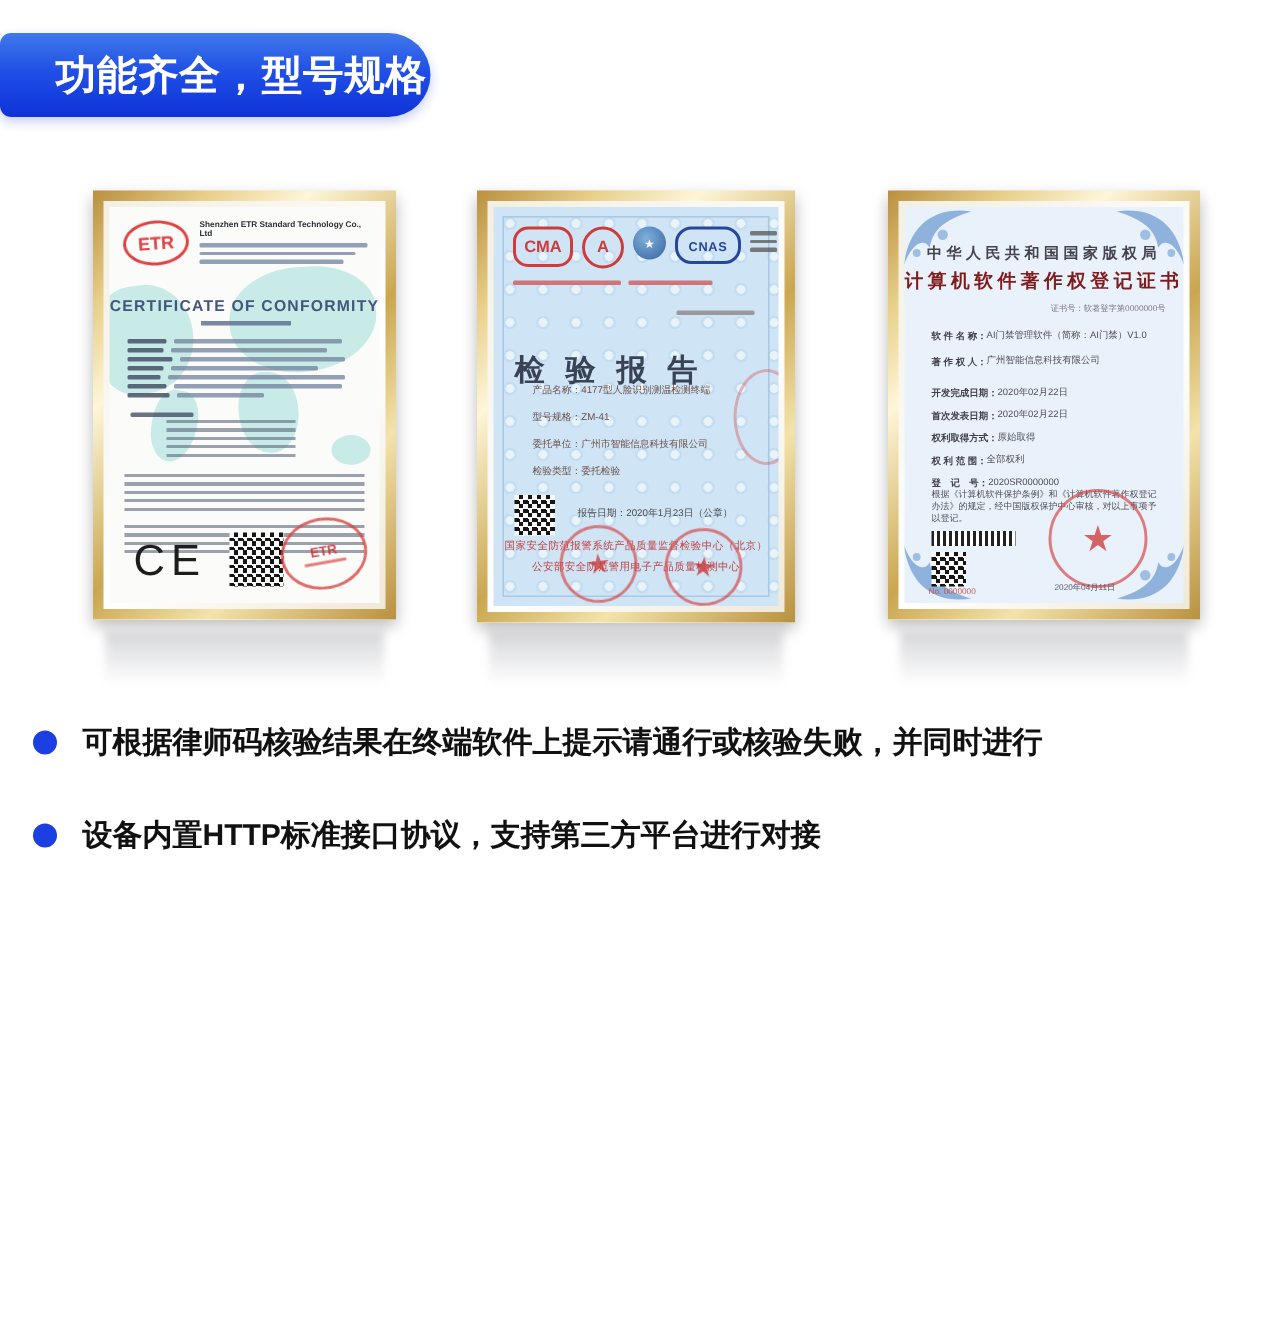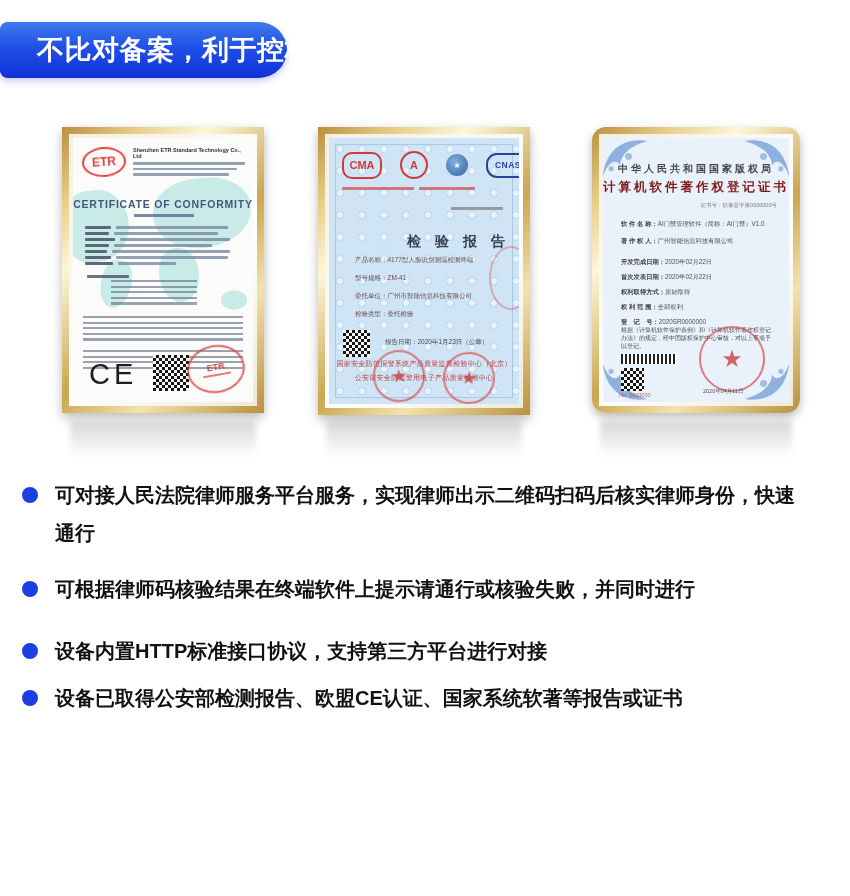--- a/index.html
+++ b/index.html
@@ -52,21 +52,21 @@
     background-size:22px 22px;}
   .c2-inner{position:absolute;inset:6px;border:1px solid #a8c8e4;}
   .logo-cma{width:36px;height:23px;border:2px solid #cf3a3a;border-radius:10px;color:#cf3a3a;font-weight:700;font-size:11px;
     display:flex;align-items:center;justify-content:center;}
   .logo-cal{width:24px;height:24px;border:2px solid #cf3a3a;border-radius:50%;color:#cf3a3a;font-weight:700;font-size:11px;
     display:flex;align-items:center;justify-content:center;}
   .logo-seal{width:22px;height:22px;border-radius:50%;background:radial-gradient(circle at 40% 35%,#7fb0dd,#35619e);
     display:flex;align-items:center;justify-content:center;color:#fff;font-size:8px;}
   .logo-cnas{width:40px;height:21px;border:2px solid #27469c;border-radius:11px;color:#27469c;font-weight:700;font-size:8.5px;
     display:flex;align-items:center;justify-content:center;letter-spacing:.5px;}
-  .c2-title{position:absolute;left:0;right:0;top:95px;text-align:right;font-size:14px;font-weight:700;
+  .c2-title{position:absolute;left:0;right:0;top:95px;text-align:left;font-size:20px;font-weight:700;
     color:#3a4356;letter-spacing:14px;text-indent:14px;}
   .c2-fields{position:absolute;left:26px;top:118px;right:12px;}
   .c2-fields div{font-size:6.5px;color:#6b4f4a;margin-bottom:9px;filter:blur(.5px);}
   .c2-date{position:absolute;left:56px;top:200px;font-size:6.5px;color:#4a4a4a;filter:blur(.5px);}
   .c2-foot{position:absolute;left:0;right:0;top:221px;text-align:center;}
   .c2-foot div{font-size:7px;color:rgba(190,55,55,.95);filter:blur(.5px);margin-bottom:4px;letter-spacing:.3px;}
   
   .c3 .paper{background:#e9f1fb;}
   .fl{position:absolute;width:52px;height:52px;opacity:.85;}
   .c3-auth{position:absolute;left:0;right:0;top:24px;text-align:center;font-size:10px;font-weight:700;color:#45444c;letter-spacing:3px;}
@@ -84,21 +84,21 @@
   
   .bullets{position:absolute;left:0;top:476px;right:0;}
   .bullet{position:relative;padding-left:55px;padding-right:30px;font-size:20px;font-weight:700;color:#111;line-height:38px;}
   .bullet .dot{position:absolute;left:22px;top:11px;width:16px;height:16px;border-radius:50%;background:#1b3fe0;}
   .mb18{margin-bottom:18px}.mb24{margin-bottom:24px}.mb10{margin-bottom:10px}.mb22{margin-bottom:9px}
 </style>
 </head>
 <body>
 
 <div class="banner">
-  <span class="txt">不比对备案，利于控标</span>
+  <span class="txt">功能齐全，型号规格</span>
 </div>
 
 <div class="cert c1" style="left:62px;width:202px;height:286px;">
  <div class="mat">
   <div class="paper">
     <div class="blob" style="left:-8px;top:52px;width:64px;height:72px;border-radius:45% 55% 60% 40%;transform:rotate(-8deg);"></div>
     <div class="blob" style="left:28px;top:122px;width:30px;height:48px;border-radius:50% 50% 60% 60%;transform:rotate(12deg);"></div>
     <div class="blob" style="left:80px;top:40px;width:98px;height:70px;border-radius:50% 45% 55% 50%;transform:rotate(-4deg);"></div>
     <div class="blob" style="left:86px;top:110px;width:40px;height:54px;border-radius:45% 55% 50% 60%;"></div>
     <div class="blob" style="left:148px;top:152px;width:26px;height:20px;border-radius:50%;"></div>
@@ -158,21 +158,21 @@
   </div>
  </div>
 </div>
 <div class="refl" style="left:70px;width:186px;"></div>
 
 <div class="cert c2" style="left:318px;width:212px;height:288px;">
  <div class="mat">
   <div class="paper">
     <div class="c2-inner"></div>
 
-    <div style="position:absolute;left:13px;top:13px;display:flex;gap:18px;align-items:center;">
+    <div style="position:absolute;left:13px;top:13px;display:flex;gap:6px;align-items:flex-start;">
       <div class="logo-cma tiny">CMA</div>
       <div class="logo-cal tiny">A</div>
       <div class="logo-seal tiny">★</div>
       <div class="logo-cnas tiny">CNAS</div>
       <div>
         <div class="bar" style="width:18px;background:#555;"></div>
         <div class="bar" style="width:18px;background:#555;"></div>
         <div class="bar" style="width:18px;background:#555;"></div>
       </div>
     </div>
@@ -203,21 +203,21 @@
       <div style="font-size:18px;">★</div>
     </div>
     <div class="stamp tiny" style="right:24px;top:214px;width:48px;height:48px;transform:rotate(5deg);opacity:.85;">
       <div style="font-size:18px;">★</div>
     </div>
   </div>
  </div>
 </div>
 <div class="refl" style="left:326px;width:196px;"></div>
 
-<div class="cert c3" style="left:592px;width:208px;height:286px;border-radius:14px;">
+<div class="cert c3" style="left:592px;width:208px;height:286px;">
  <div class="mat">
   <div class="paper">
     <svg class="fl" style="left:-4px;top:-4px;" viewBox="0 0 60 60">
       <path d="M4 50 C8 18 28 4 56 8 C36 14 26 22 24 36 C20 28 10 32 4 50 Z" fill="#7fa7d8"></path>
       <circle cx="34" cy="26" r="4" fill="#92b6de"></circle>
           <circle cx="14" cy="40" r="3" fill="#92b6de"></circle>
     </svg>
     <svg class="fl" style="right:-4px;top:-4px;transform:scaleX(-1);" viewBox="0 0 60 60">
       <path d="M4 50 C8 18 28 4 56 8 C36 14 26 22 24 36 C20 28 10 32 4 50 Z" fill="#7fa7d8"></path>
       <circle cx="34" cy="26" r="4" fill="#92b6de"></circle>
@@ -277,30 +277,21 @@
     <div class="stamp tiny" style="left:96px;top:188px;width:62px;height:62px;opacity:.85;">
       <div style="font-size:24px;">★</div>
     </div>
     <div class="c3-date">2020年04月11日</div>
   </div>
  </div>
 </div>
 <div class="refl" style="left:600px;width:192px;"></div>
 
 <div class="bullets">
-  <div class="bullet mb18">
-    <span class="dot"></span>
-    <div>可对接人民法院律师服务平台服务，实现律师出示二维码扫码后核实律师身份，快速</div>
-    <div>通行</div>
-  </div>
   <div class="bullet mb24">
     <span class="dot"></span>
     <div>可根据律师码核验结果在终端软件上提示请通行或核验失败，并同时进行</div>
   </div>
   <div class="bullet mb22">
     <span class="dot"></span>
     <div>设备内置HTTP标准接口协议，支持第三方平台进行对接</div>
   </div>
-  <div class="bullet">
-    <span class="dot"></span>
-    <div>设备已取得公安部检测报告、欧盟CE认证、国家系统软著等报告或证书</div>
-  </div>
 </div>
 
 </body></html>

